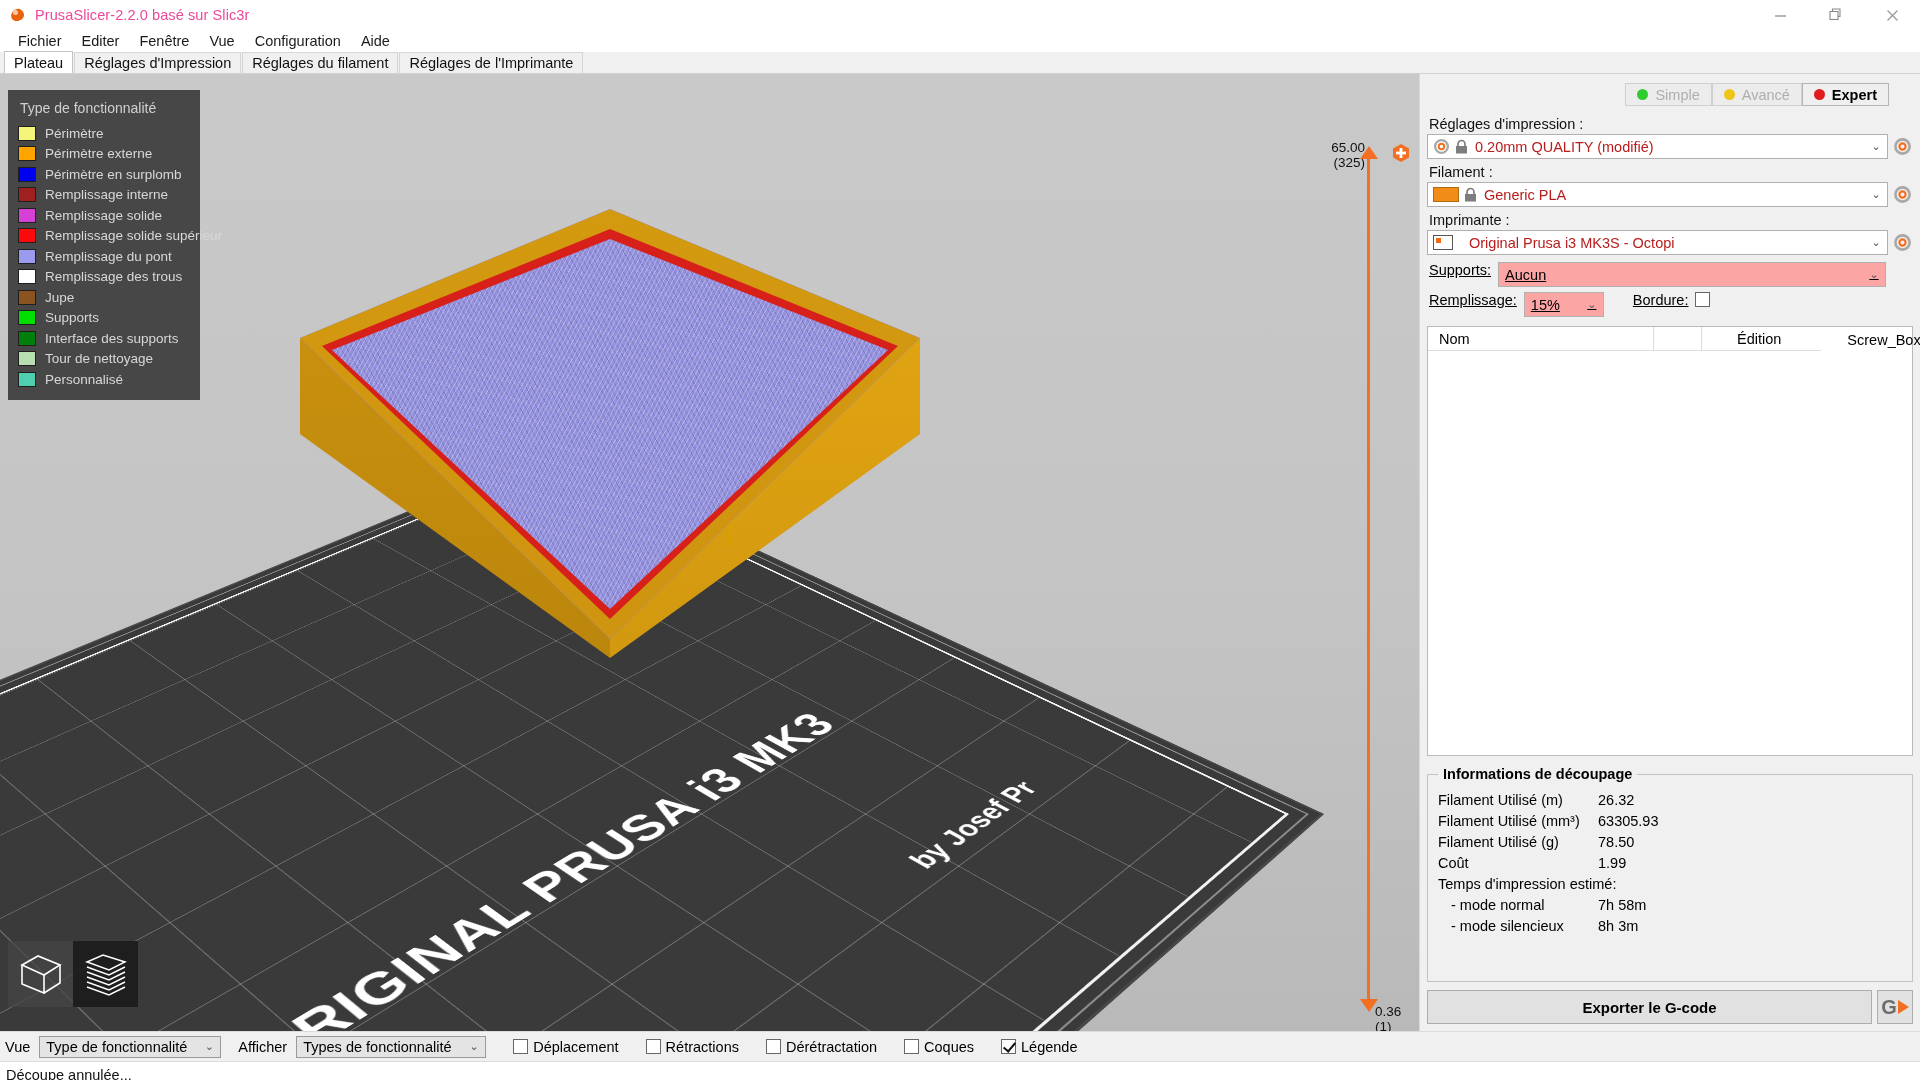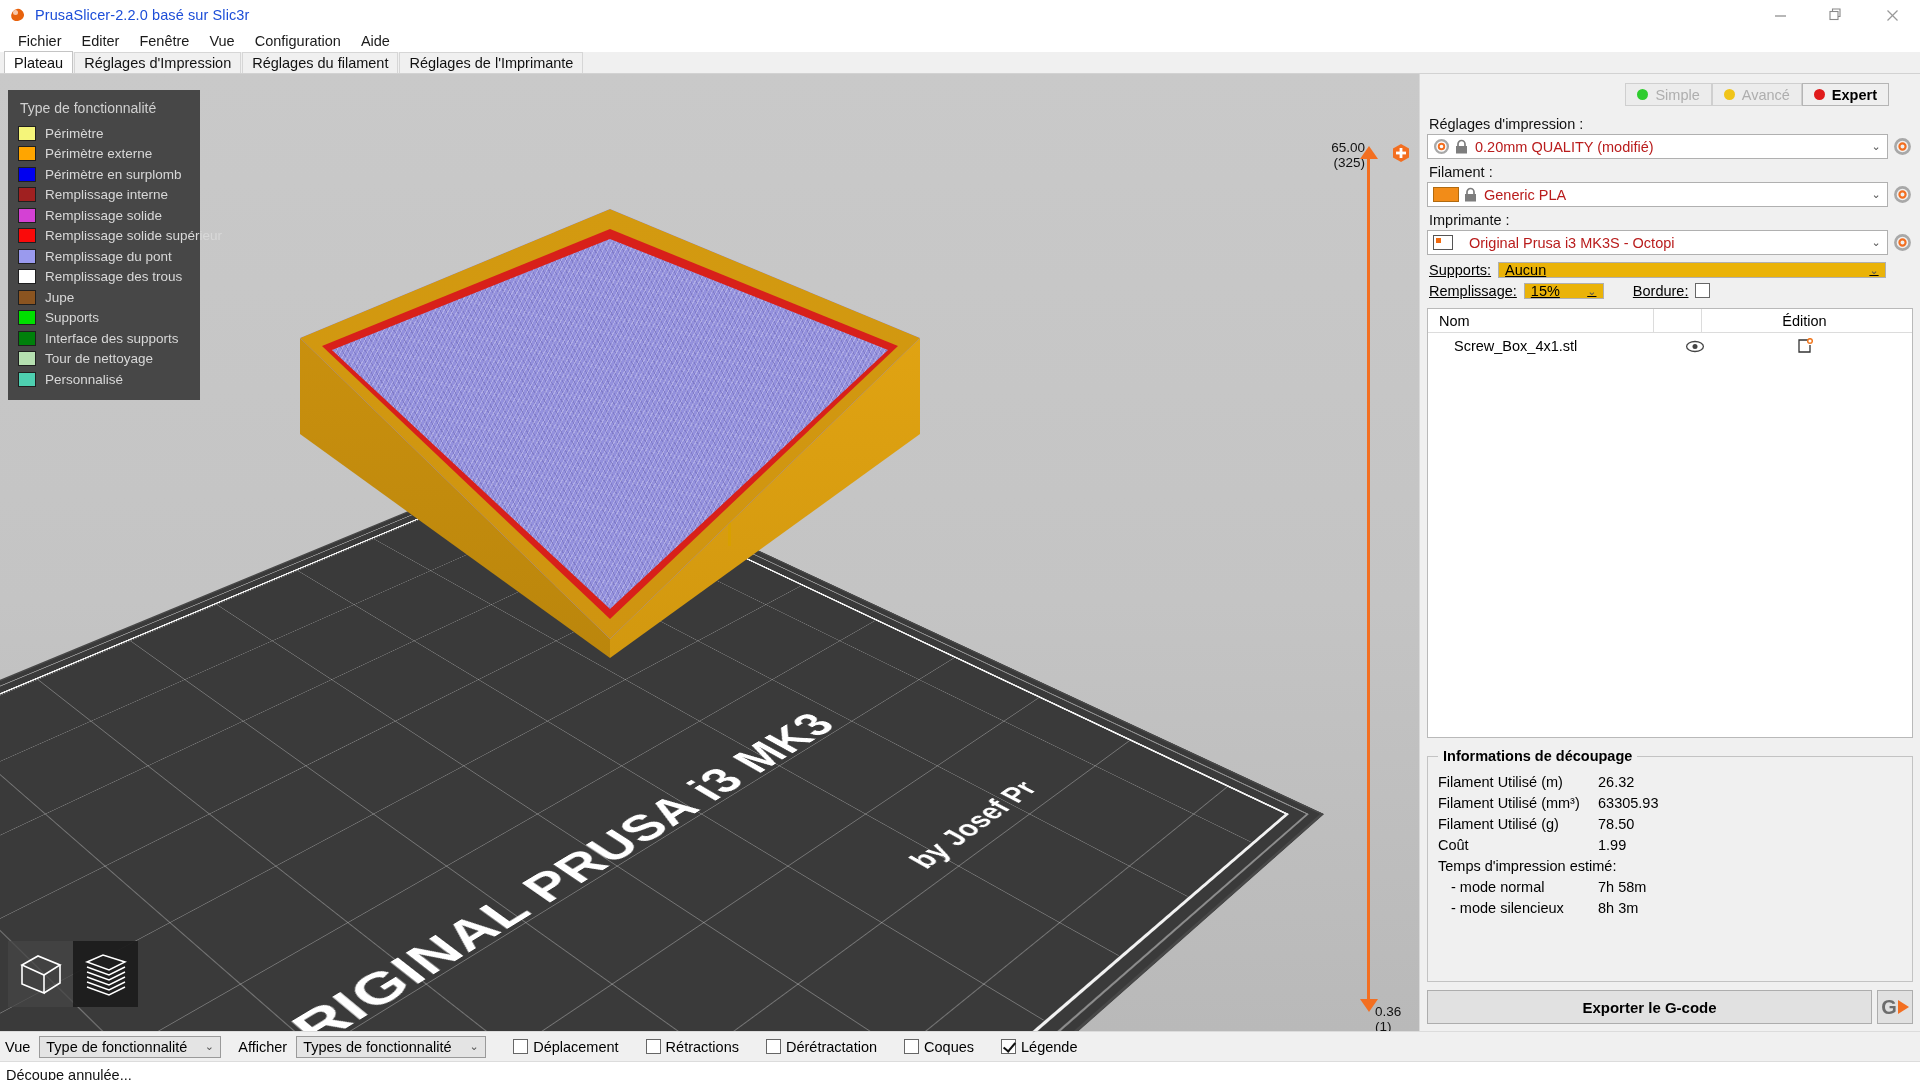--- a/index.html
+++ b/index.html
@@ -16,21 +16,21 @@
   #app-icon { width:16px; height:16px; margin:0 9px 0 10px; position:relative; }
   #app-icon::before{
     content:""; position:absolute; left:1px; top:2px; width:13px; height:12px;
     background:#e8620c; border-radius:55% 45% 50% 50% / 60% 55% 45% 40%;
     transform:rotate(-12deg);
   }
   #app-icon::after{
     content:""; position:absolute; left:3px; top:3px; width:5px; height:5px;
     background:#fff; border-radius:50%; opacity:.65;
   }
-  #title-text { font-size:14.5px; color:#1d4ed8; letter-spacing:.1px; }
+  #title-text { font-size:14.5px; color:#ec4899; letter-spacing:.1px; }
   #win-controls { position:absolute; right:0; top:0; height:30px; display:flex; }
   .wbtn { width:56px; height:30px; display:flex; align-items:center; justify-content:center; }
   .wbtn svg { display:block; }
   
   #menubar { height:22px; background:#fff; display:flex; align-items:center; padding-left:8px; }
   .menu-item { padding:2px 10px; font-size:14.5px; color:#1a1a1a; }
   
   #tabbar { height:22px; background:#f0f0f0; display:flex; align-items:flex-end; padding-left:4px;
             border-bottom:1px solid #d2d2d2; position:relative; }
   .tab { height:21px; padding:0 9px; font-size:14.5px; display:flex; align-items:center;
@@ -142,29 +142,29 @@
   .combo-row { display:flex; align-items:center; gap:5px; margin-bottom:2px; }
   .combo { flex:1; height:25px; background:#fff; border:1px solid #b0b0b0; display:flex;
            align-items:center; padding:0 2px 0 5px; font-size:14.5px; position:relative;}
   .combo .txt { flex:1; padding-left:6px; color:#b91c1c; white-space:nowrap; overflow:hidden;}
   .chev { width:18px; text-align:center; color:#555; font-size:11px; }
   .gear-btn { width:20px; height:20px; }
   .swatch-orange { width:26px; height:15px; background:#f28c18; border:1px solid #b06a10;}
   .mini-printer { width:20px; height:15px; border:1.5px solid #555; position:relative;}
   .mini-printer::after{content:"";position:absolute;left:2px;top:2px;width:5px;height:5px;background:#f06a0f;}
   .row-inline { display:flex; align-items:flex-start; gap:7px; margin:5px 0 0 2px; font-size:14.5px;text-decoration:underline;}
-  .small-combo { height:16px; background:#eab308; border:1px solid #b0b0b0; display:flex; align-items:center;
+  .small-combo { height:25px; background:#fca5a5; border:1px solid #b0b0b0; display:flex; align-items:center;
                  padding:0 2px 0 6px; font-size:14.5px;}
   .chk { width:15px; height:15px; border:1px solid #666; background:#fff; display:inline-block;
          position:relative; flex:0 0 auto;}
   .chk.on::after{content:""; position:absolute; left:4px; top:0px; width:5px; height:10px;
                  border:solid #111; border-width:0 2px 2px 0; transform:rotate(40deg);}
   
   #objlist { flex:0 0 auto; height:430px; background:#fff; border:1px solid #b9b9b9; margin-top:9px;
-             display:flex; flex-direction:column; }
+             display:flex; flex-direction:row; }
   #objhead { height:24px; display:flex; align-items:center; border-bottom:1px solid #dcdcdc; font-size:14.5px;}
   #objhead .c1 { width:225px; padding-left:11px; }
   #objhead .c2 { width:48px; border-left:1px solid #dcdcdc; height:100%;}
   #objhead .c3 { width:36px; border-left:1px solid #dcdcdc; height:100%;}
   #objhead .c4 { flex:1; text-align:center; padding-right:40px;}
   .obj-row { height:26px; display:flex; align-items:center; font-size:14.5px; }
   .obj-row .n { width:225px; padding-left:26px; }
   .obj-row .e { width:84px; display:flex; justify-content:center; }
   .obj-row .ed { flex:1; display:flex; justify-content:center; padding-right:40px;}
   

